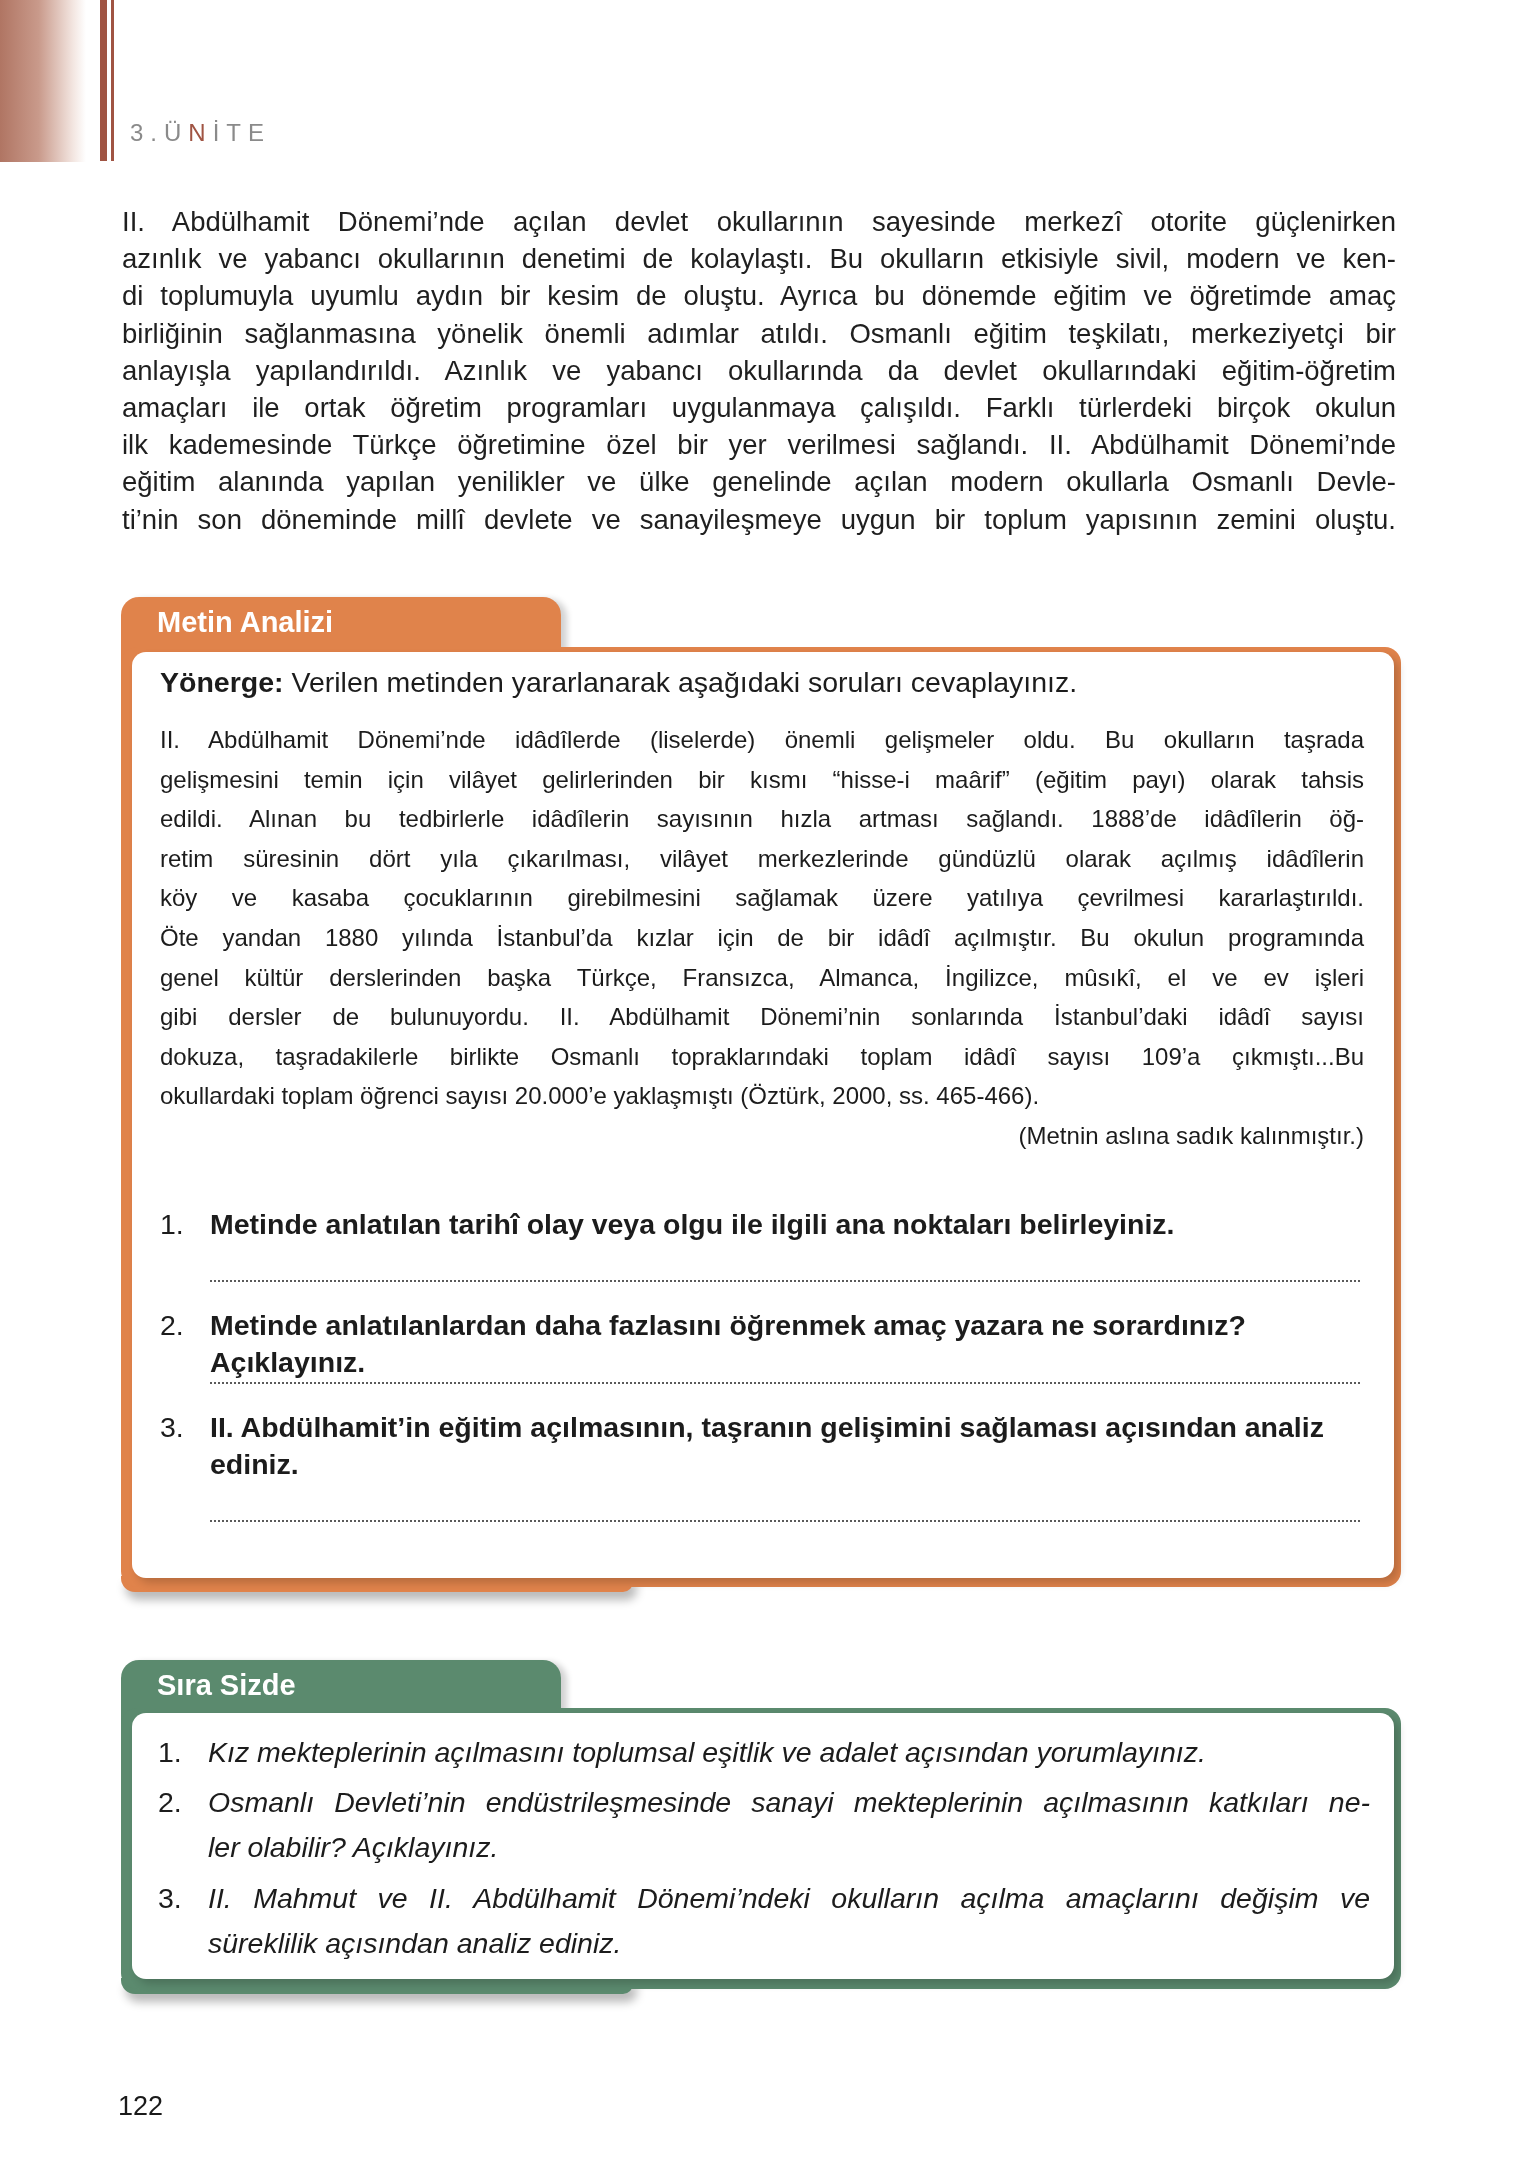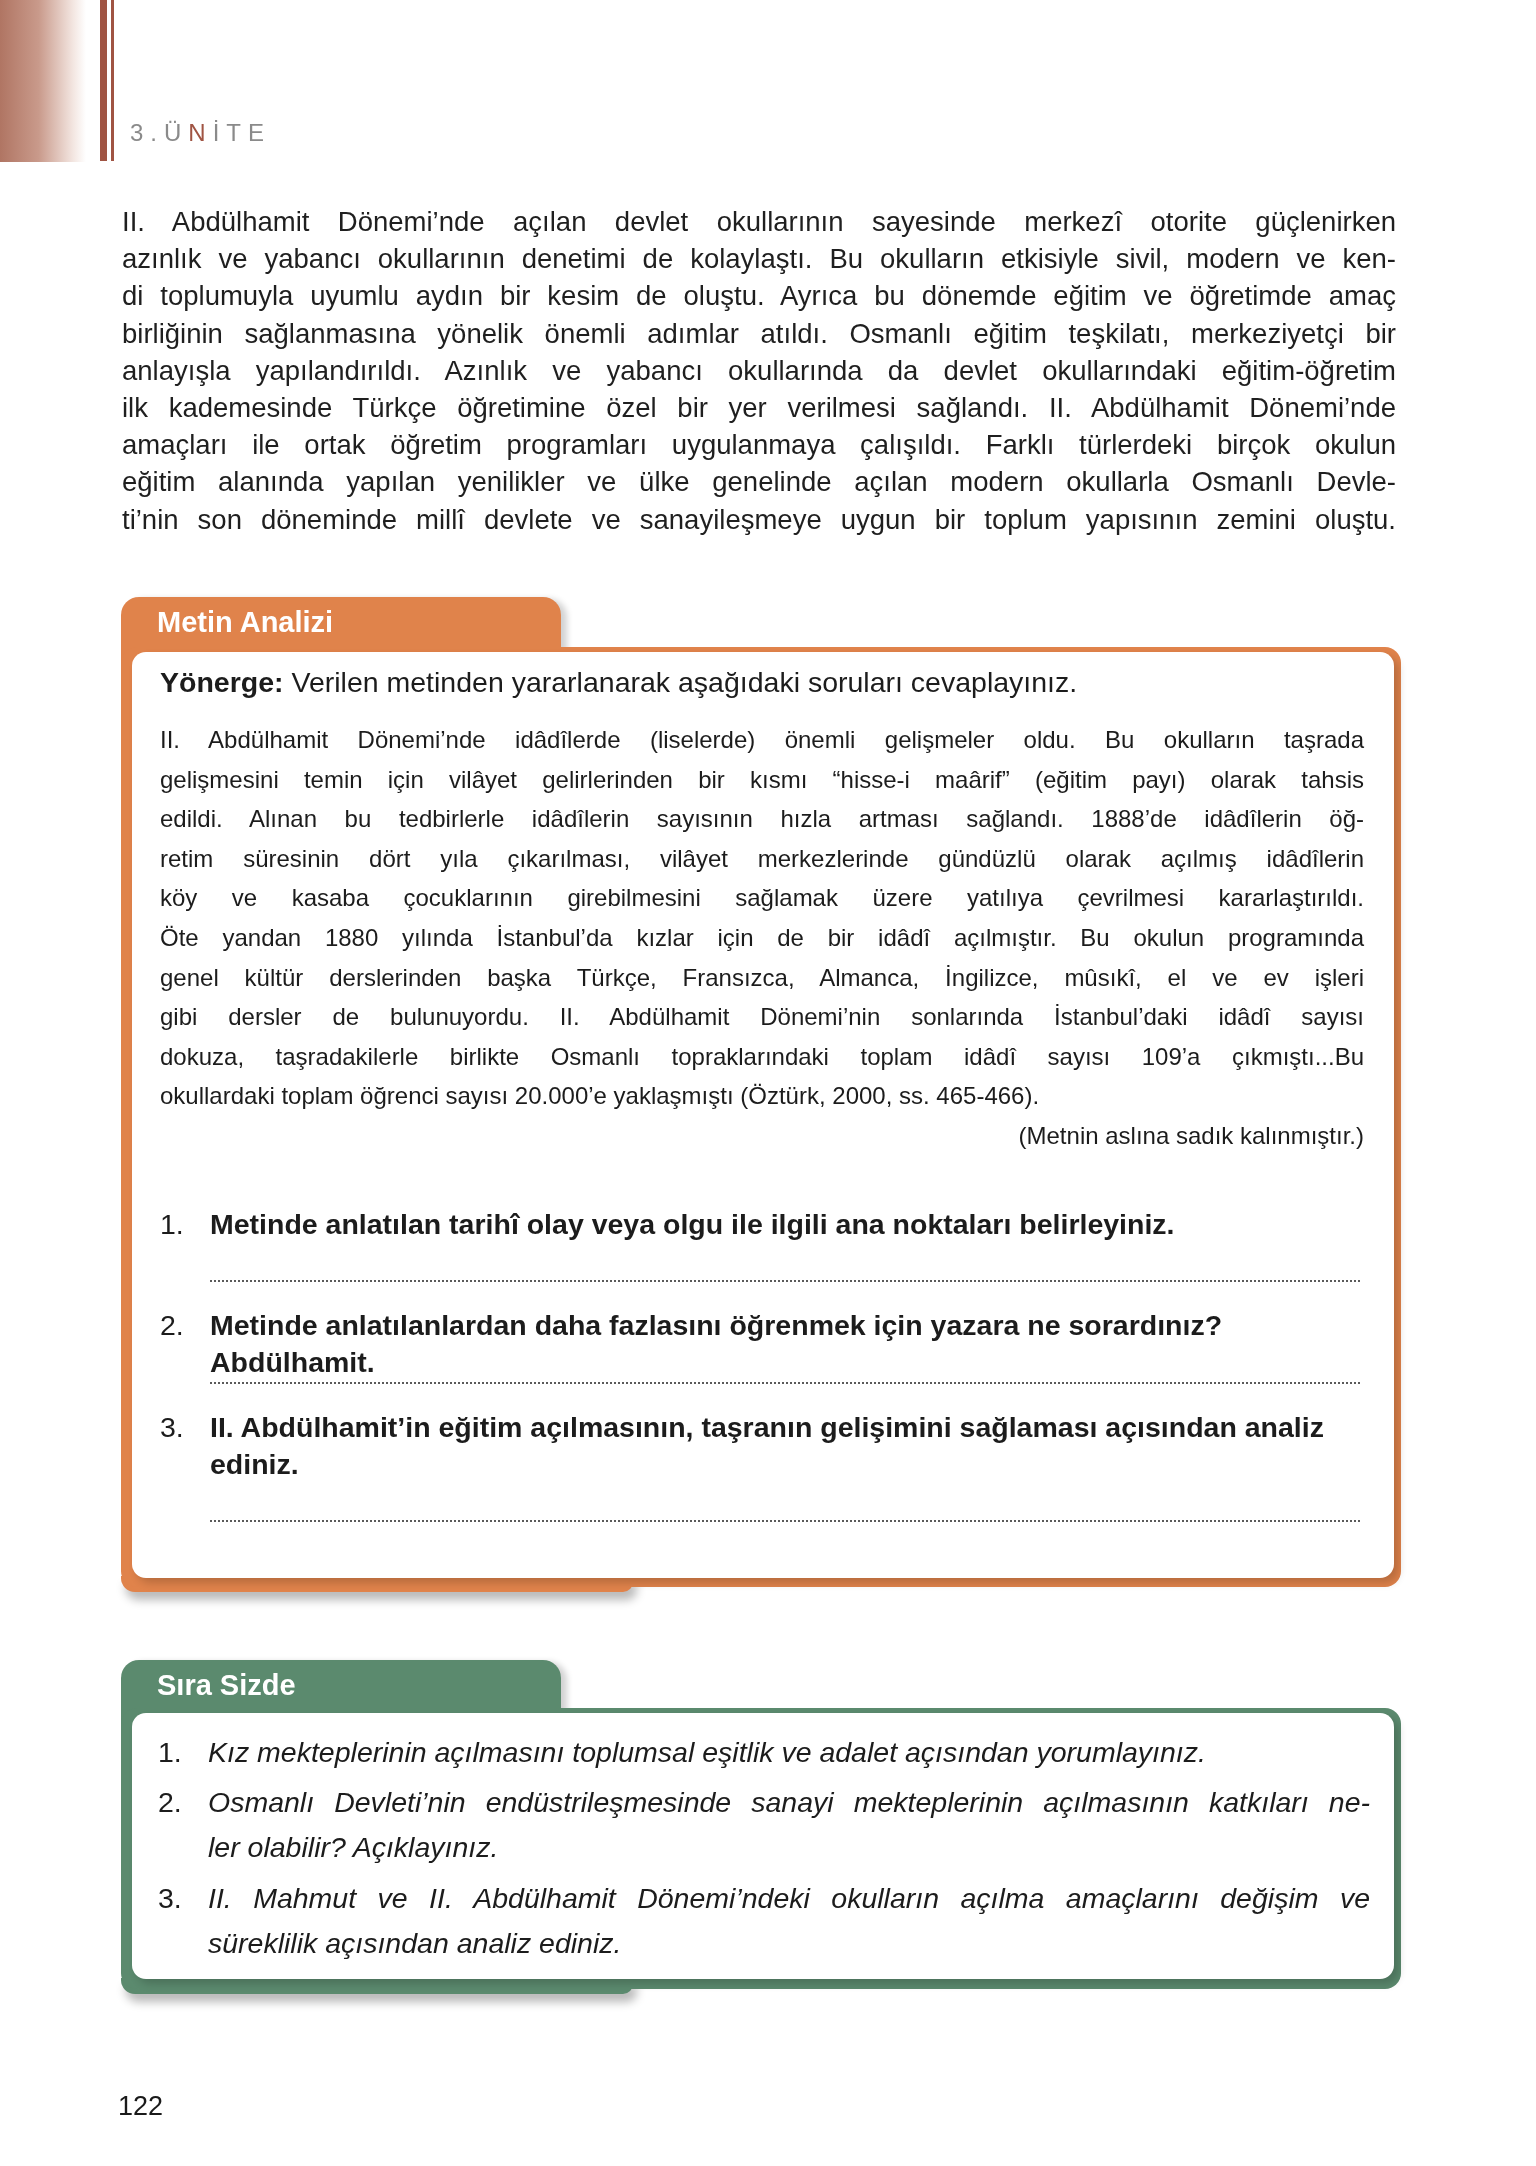--- a/index.html
+++ b/index.html
@@ -80,22 +80,22 @@
 <div class="vbar1"></div>
 <div class="vbar2"></div>
 <div class="unit-label"><span>3.Ü</span><span class="hl">N</span><span>İTE</span></div>
 
 <div class="body-text">
   <span class="line">II. Abdülhamit Dönemi’nde açılan devlet okullarının sayesinde merkezî otorite güçlenirken</span>
   <span class="line">azınlık ve yabancı okullarının denetimi de kolaylaştı. Bu okulların etkisiyle sivil, modern ve ken-</span>
   <span class="line">di toplumuyla uyumlu aydın bir kesim de oluştu. Ayrıca bu dönemde eğitim ve öğretimde amaç</span>
   <span class="line">birliğinin sağlanmasına yönelik önemli adımlar atıldı. Osmanlı eğitim teşkilatı, merkeziyetçi bir</span>
   <span class="line">anlayışla yapılandırıldı. Azınlık ve yabancı okullarında da devlet okullarındaki eğitim-öğretim</span>
+  <span class="line">amaçları ile ortak öğretim programları uygulanmaya çalışıldı. Farklı türlerdeki birçok okulun</span>
   <span class="line">ilk kademesinde Türkçe öğretimine özel bir yer verilmesi sağlandı. II. Abdülhamit Dönemi’nde</span>
-  <span class="line">amaçları ile ortak öğretim programları uygulanmaya çalışıldı. Farklı türlerdeki birçok okulun</span>
   <span class="line">eğitim alanında yapılan yenilikler ve ülke genelinde açılan modern okullarla Osmanlı Devle-</span>
   <span class="line">ti’nin son döneminde millî devlete ve sanayileşmeye uygun bir toplum yapısının zemini oluştu.</span>
 </div>
 
 <div>
   <div class="box-shadow-bar orange" style="left:121px; top:1576px; width:512px;"></div>
   <div class="box-tab orange" style="left:121px; top:597px;">
     <span class="tab-title">Metin Analizi</span>
   </div>
   <div class="box-frame orange" style="left:121px; top:647px; width:1280px; height:940px;"></div>
@@ -120,21 +120,21 @@
   </div>
 
   <div class="q" style="left:160px; top:1206px; width:1220px;">
     <span class="num">1.</span>
     <span class="txt">Metinde anlatılan tarihî olay veya olgu ile ilgili ana noktaları belirleyiniz.</span>
   </div>
   <div class="dots" style="top:1280px;"></div>
 
   <div class="q" style="left:160px; top:1307px; width:1220px;">
     <span class="num">2.</span>
-    <span class="txt">Metinde anlatılanlardan daha fazlasını öğrenmek için yazara ne sorardınız? Abdülhamit.</span>
+    <span class="txt">Metinde anlatılanlardan daha fazlasını öğrenmek amaç yazara ne sorardınız? Açıklayınız.</span>
   </div>
   <div class="dots" style="top:1382px;"></div>
 
   <div class="q" style="left:160px; top:1409px; width:1220px;">
     <span class="num">3.</span>
     <span class="txt">II. Abdülhamit’in eğitim açılmasının, taşranın gelişimini sağlaması açısından analiz</span>
   </div>
   <div class="q" style="left:160px; top:1446px; width:1220px;">
     <span class="txt">ediniz.</span>
   </div>

